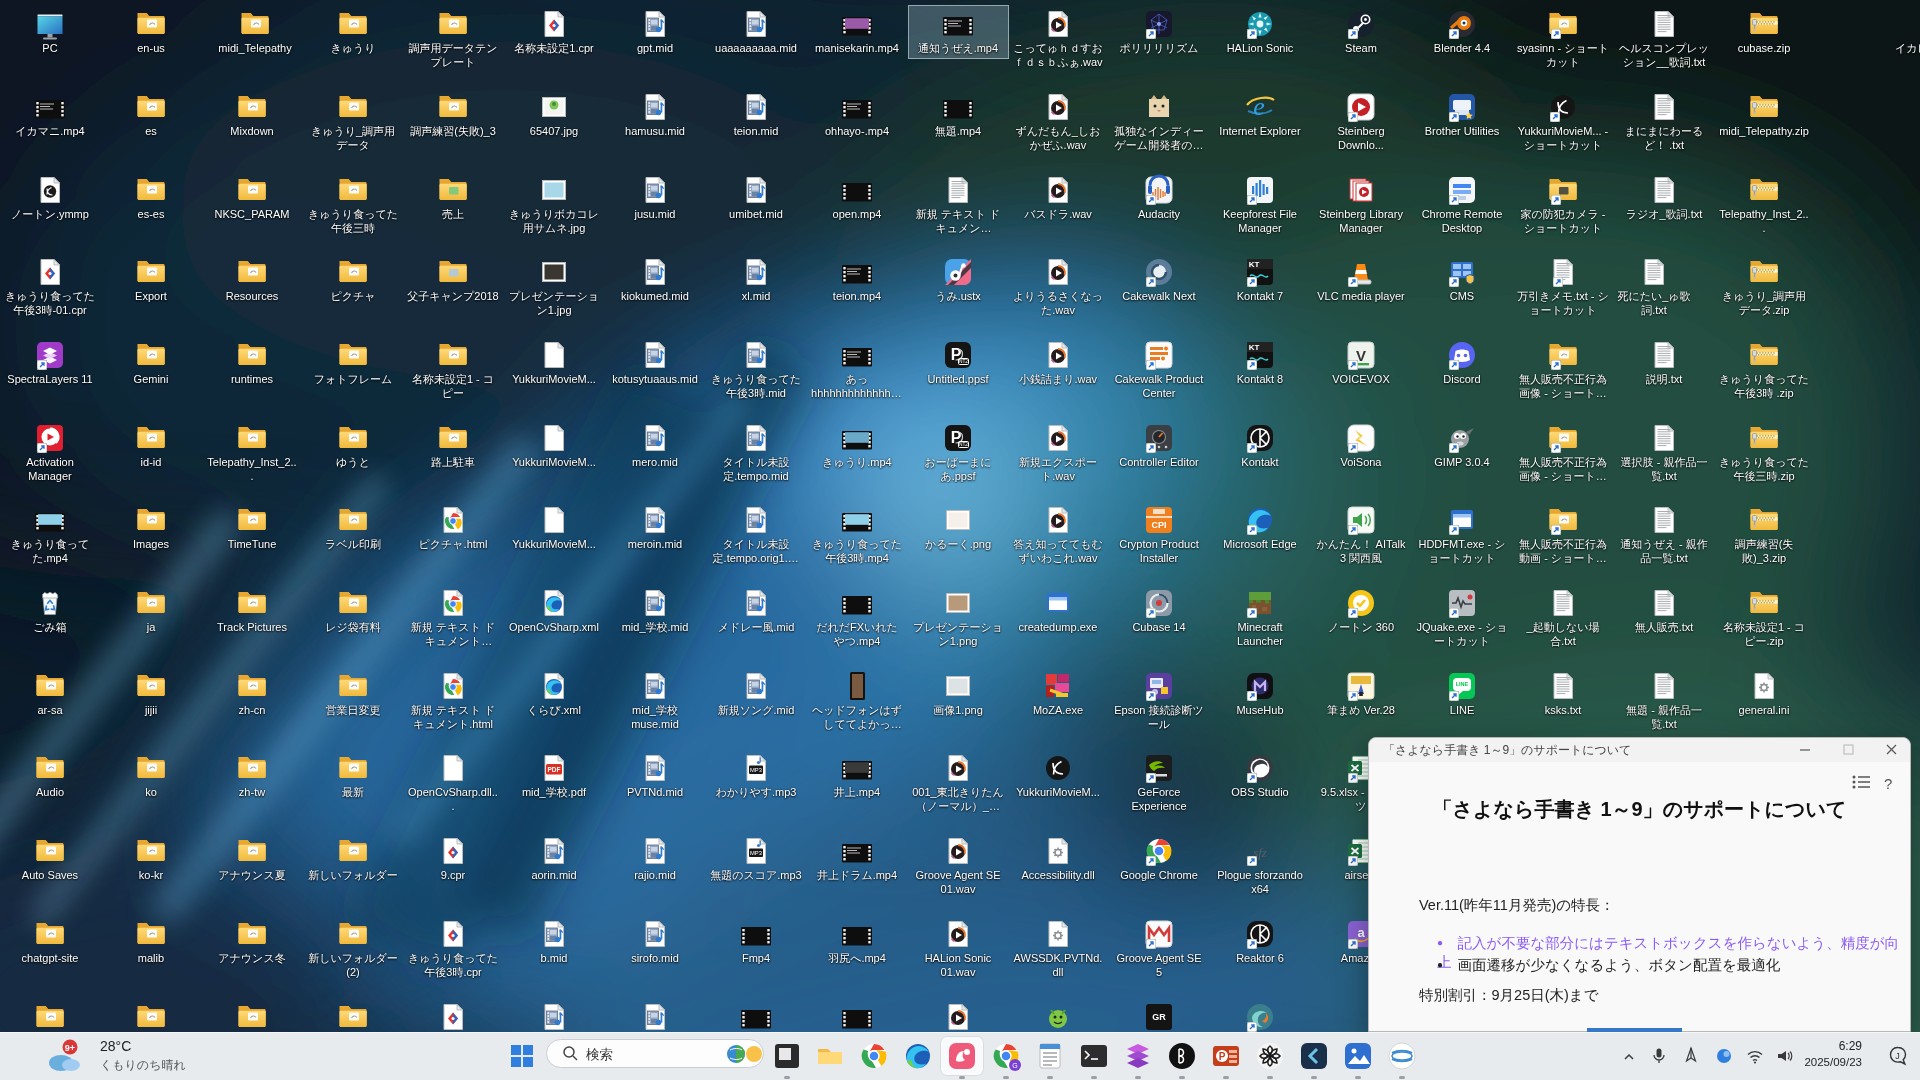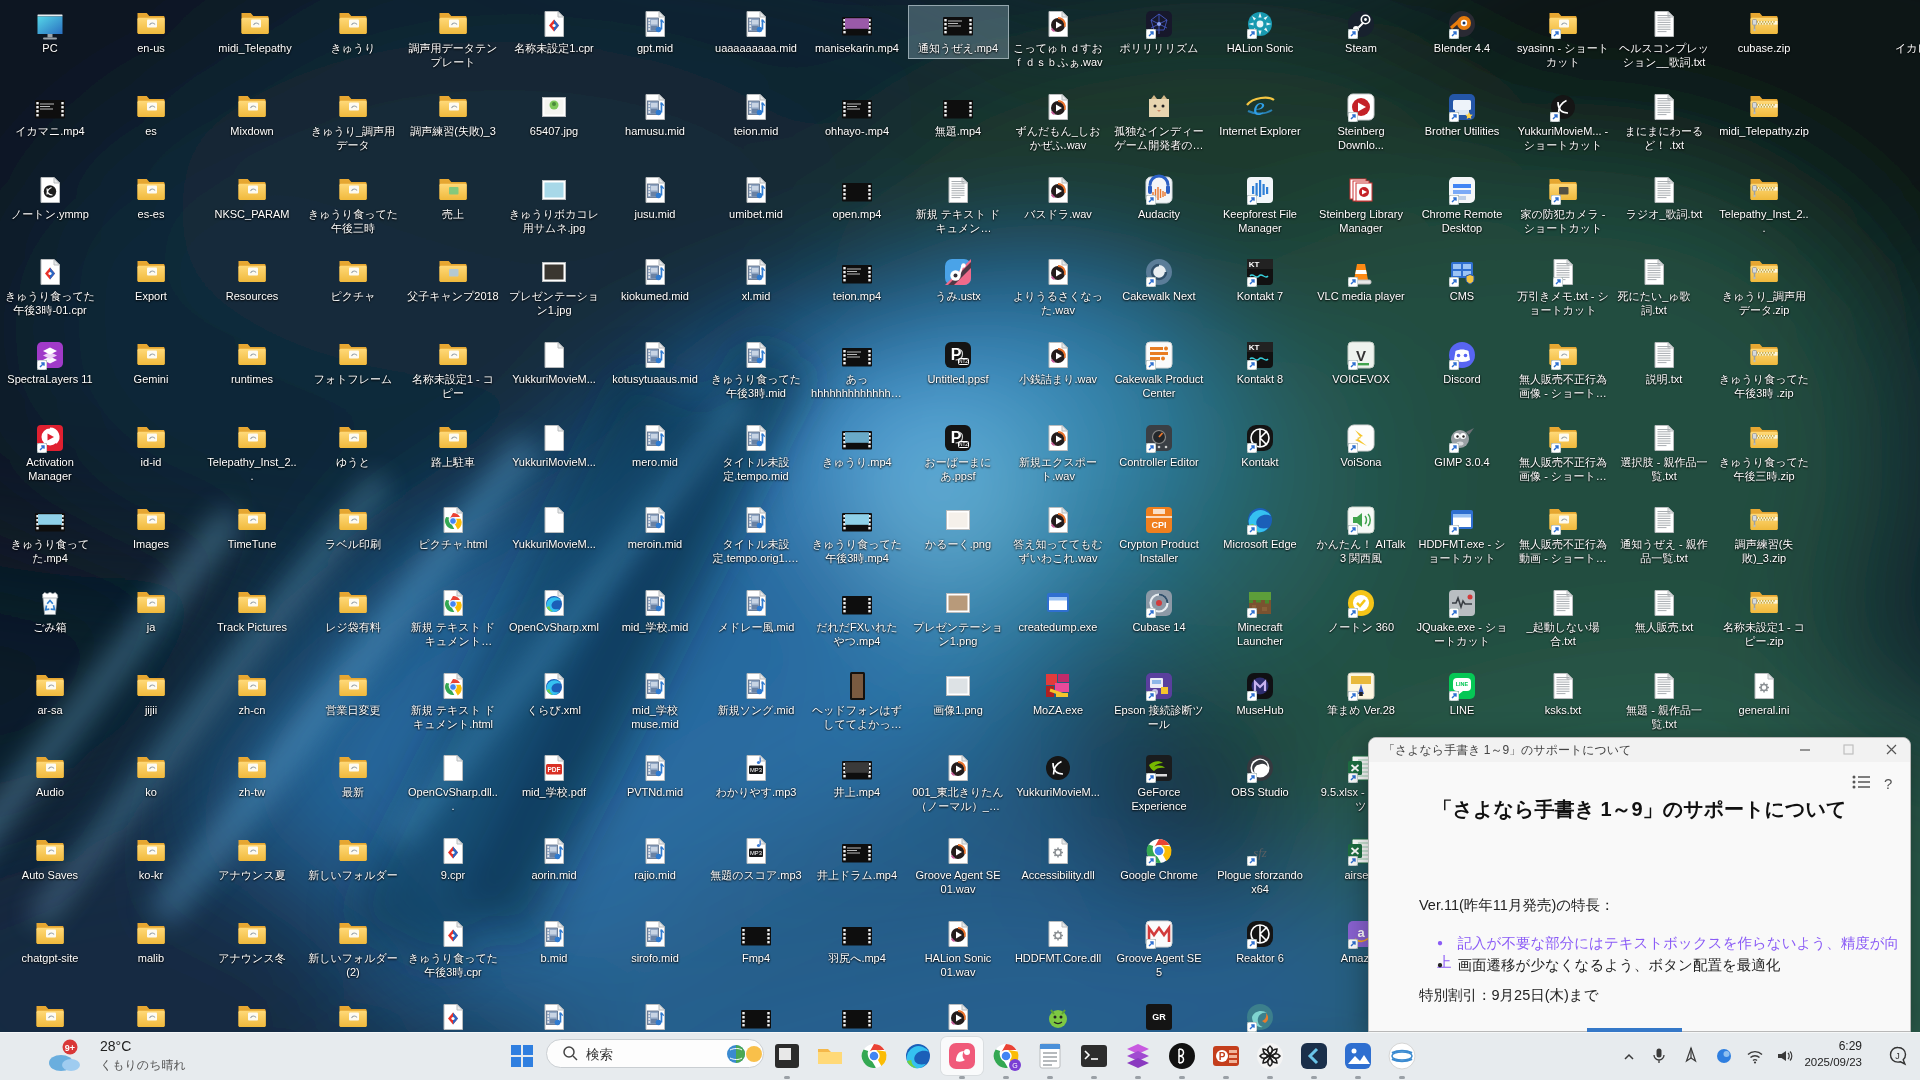--- a/index.html
+++ b/index.html
@@ -1825,21 +1825,21 @@
       <svg width="32" height="32" viewBox="0 0 32 32">
         <use href="#pg"></use>
         <g transform="translate(10,11.5)">
           <circle cx="6" cy="6" r="3" fill="none" stroke="#8b9094" stroke-width="1.6"></circle>
           <g stroke="#8b9094" stroke-width="1.5">
             <path d="M6 1v2M6 9v2M1 6h2M9 6h2M2.5 2.5l1.4 1.4M8.1 8.1l1.4 1.4M9.5 2.5L8.1 3.9M3.9 8.1L2.5 9.5"></path>
           </g>
         </g>
       </svg>
     </div>
-    <div class="lb">HDDFMT.Core.dll</div>
+    <div class="lb">AWSSDK.PVTNd.dll</div>
   </div>
 <div class="cell" style="left:1008px;top:1001px">
     <div class="ic">
       <svg width="32" height="32" viewBox="0 0 32 32">
         <circle cx="16" cy="18" r="9" fill="#7ec843"></circle>
         <circle cx="13" cy="16" r="1.5" fill="#222"></circle>
         <circle cx="19" cy="16" r="1.5" fill="#222"></circle>
         <path d="M12 21c2.5 2 5.5 2 8 0" stroke="#222" stroke-width="1.2" fill="none"></path>
         <path d="M9 9l3 4M23 9l-3 4" stroke="#5da332" stroke-width="2"></path>
       </svg>

